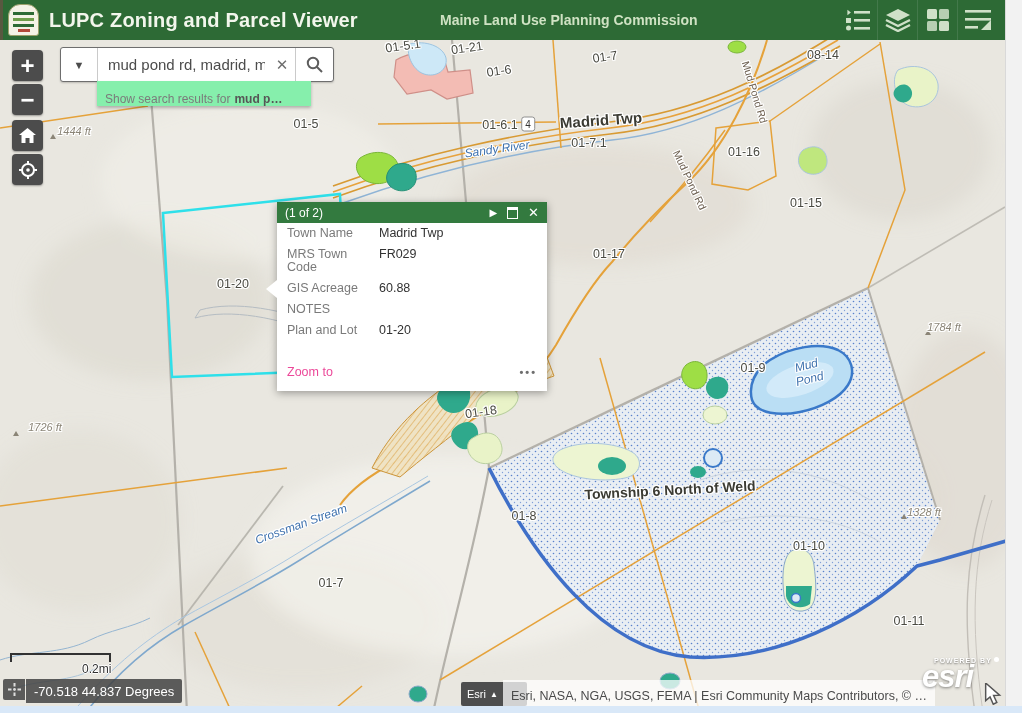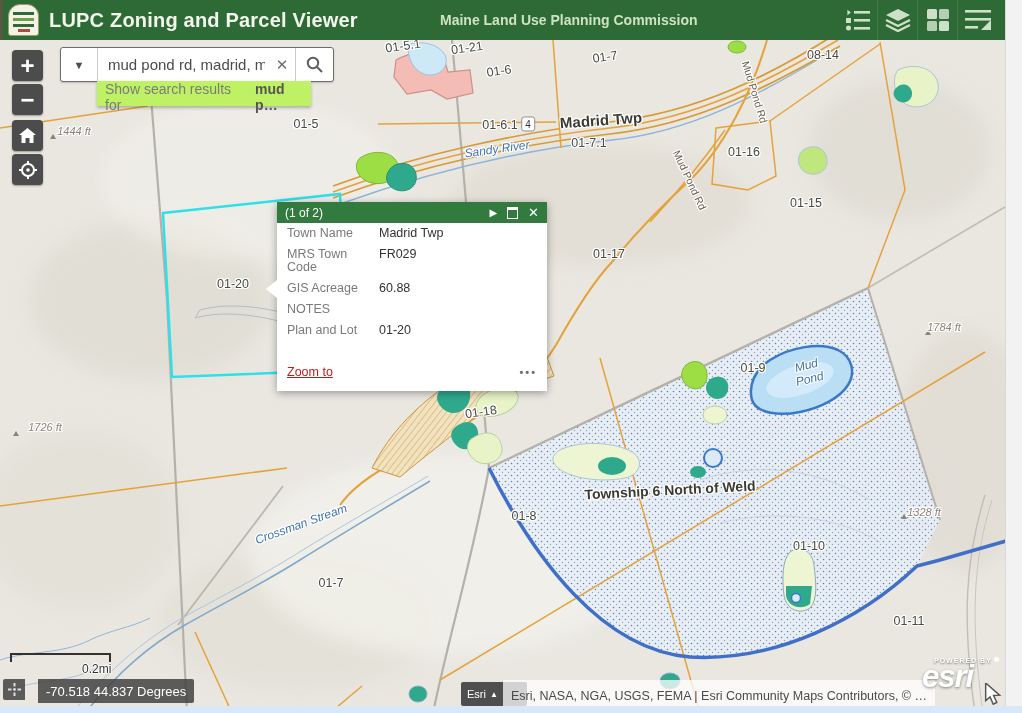--- a/index.html
+++ b/index.html
@@ -43,50 +43,50 @@
   .navbtn.home{top:120px;}
   .navbtn.locate{top:154px;}
 
   
   .search{position:absolute;left:60px;top:47px;width:272px;height:33px;background:#fff;border:1px solid #6e6e6e;
     border-radius:3px;z-index:11;display:flex;align-items:stretch;box-shadow:0 1px 2px rgba(0,0,0,.2);}
   .search .dd{width:36px;display:flex;align-items:center;justify-content:center;border-right:1px solid #cacaca;cursor:pointer;color:#4c4c4c;font-size:11px;}
   .search input{flex:1;border:none;outline:none;font-size:15px;color:#4c4c4c;padding:0 4px 0 10px;min-width:0;font-family:"Liberation Sans",sans-serif;}
   .search .clear{width:26px;display:flex;align-items:center;justify-content:center;color:#6e6e6e;font-size:15px;cursor:pointer;}
   .search .go{width:37px;display:flex;align-items:center;justify-content:center;border-left:1px solid #cacaca;cursor:pointer;}
-  .suggest{position:absolute;left:97px;top:81px;width:206px;height:25px;background:#bef264;z-index:11;
-    box-shadow:0 2px 3px rgba(0,0,0,.25);display:flex;align-items:flex-start;padding-left:8px;font-size:14px;color:#7b7b7b;cursor:pointer;}
+  .suggest{position:absolute;left:97px;top:81px;width:206px;height:25px;background:#86efac;z-index:11;
+    box-shadow:0 2px 3px rgba(0,0,0,.25);display:flex;align-items:flex-end;padding-left:8px;font-size:12px;color:#7b7b7b;cursor:pointer;}
   .suggest b{color:#565656;margin-left:4px;}
 
   
   .popup{position:absolute;left:277px;top:202px;width:270px;z-index:12;background:#fff;
     box-shadow:0 2px 8px rgba(0,0,0,.35);font-size:12.5px;}
   .popup .tail{position:absolute;left:-11px;top:78px;width:0;height:0;border-top:9px solid transparent;
     border-bottom:9px solid transparent;border-right:11px solid #fff;}
   .popup-h{background:#337a3f;color:#fff;height:21px;display:flex;align-items:center;padding:0 8px;}
   .popup-h .pager{flex:1;font-size:12px;}
   .popup-h .pc{margin-left:10px;cursor:pointer;font-size:10px;line-height:10px;display:flex;align-items:center;}
   .popup-h .dock{width:9px;height:8px;border:1.5px solid #fff;border-top-width:3px;}
   .popup-h .close{font-size:13px;}
   .popup-b{padding:4px 10px 6px 10px;}
   .prow{display:flex;margin-bottom:8px;line-height:13px;}
   .prow .pl{width:92px;color:#7a7a7a;flex-shrink:0;}
   .prow .pv{color:#323232;}
   .popup-f{display:flex;align-items:center;padding:14px 10px 12px 10px;}
-  .popup-f .zoomto{color:#b91c1c;text-decoration:underline;cursor:pointer;}
+  .popup-f .zoomto{color:#ec4899;cursor:pointer;}
   .popup-f .more{margin-left:auto;color:#6e6e6e;letter-spacing:2px;font-size:11px;font-weight:bold;cursor:pointer;}
 
   
   .scalebar{position:absolute;left:10px;top:653px;z-index:10;width:110px;}
   .scalebar .bar{height:7px;border-left:2px solid #323232;border-right:2px solid #323232;border-top:2px solid #323232;width:97px;}
   .scalebar .sl{font-size:12px;color:#323232;margin-left:72px;margin-top:0px;
     text-shadow:1px 0 0 #fff,-1px 0 0 #fff,0 1px 0 #fff,0 -1px 0 #fff;}
   .coords{position:absolute;left:3px;top:679px;z-index:10;display:flex;height:21px;}
   .coords .cicon{width:22px;background:rgba(66,66,66,.85);display:flex;align-items:center;justify-content:center;margin-right:1px;border-radius:2px 0 0 2px;cursor:pointer;}
-  .coords .cval{background:rgba(66,66,66,.85);color:#fff;font-size:13px;display:flex;align-items:center;padding:12px 8px;border-radius:0 2px 2px 0;margin-left:12px;}
+  .coords .cval{background:rgba(66,66,66,.85);color:#fff;font-size:13px;display:flex;align-items:center;padding:12px 8px;border-radius:0 2px 2px 0;}
   .attr-tab{position:absolute;left:461px;top:682px;width:60px;height:24px;background:#4e4e4e;z-index:9;color:#fff;
     font-size:11px;display:flex;align-items:center;padding-left:6px;border-radius:2px;}
   .attr-tab .caret{margin-left:4px;font-size:8px;}
   .attr{position:absolute;left:503px;top:680px;height:32px;background:rgba(255,255,255,.75);z-index:10;
     display:flex;align-items:center;padding:0 8px;font-size:12.5px;color:#4a4a4a;white-space:nowrap;}
   .esri-logo{position:absolute;left:922px;top:657px;z-index:10;color:#fff;}
   .esri-logo .pb{font-size:7px;font-weight:bold;letter-spacing:1px;text-shadow:0 1px 2px rgba(0,0,0,.5);margin-left:12px;}
   .esri-logo .pb .dot{display:inline-block;width:5px;height:5px;border-radius:50%;background:#fff;margin-left:2px;vertical-align:top;}
   .esri-logo .brand{font-size:31px;font-weight:bold;font-style:italic;line-height:26px;
     text-shadow:0 1px 3px rgba(0,0,0,.45);letter-spacing:-1px;}

